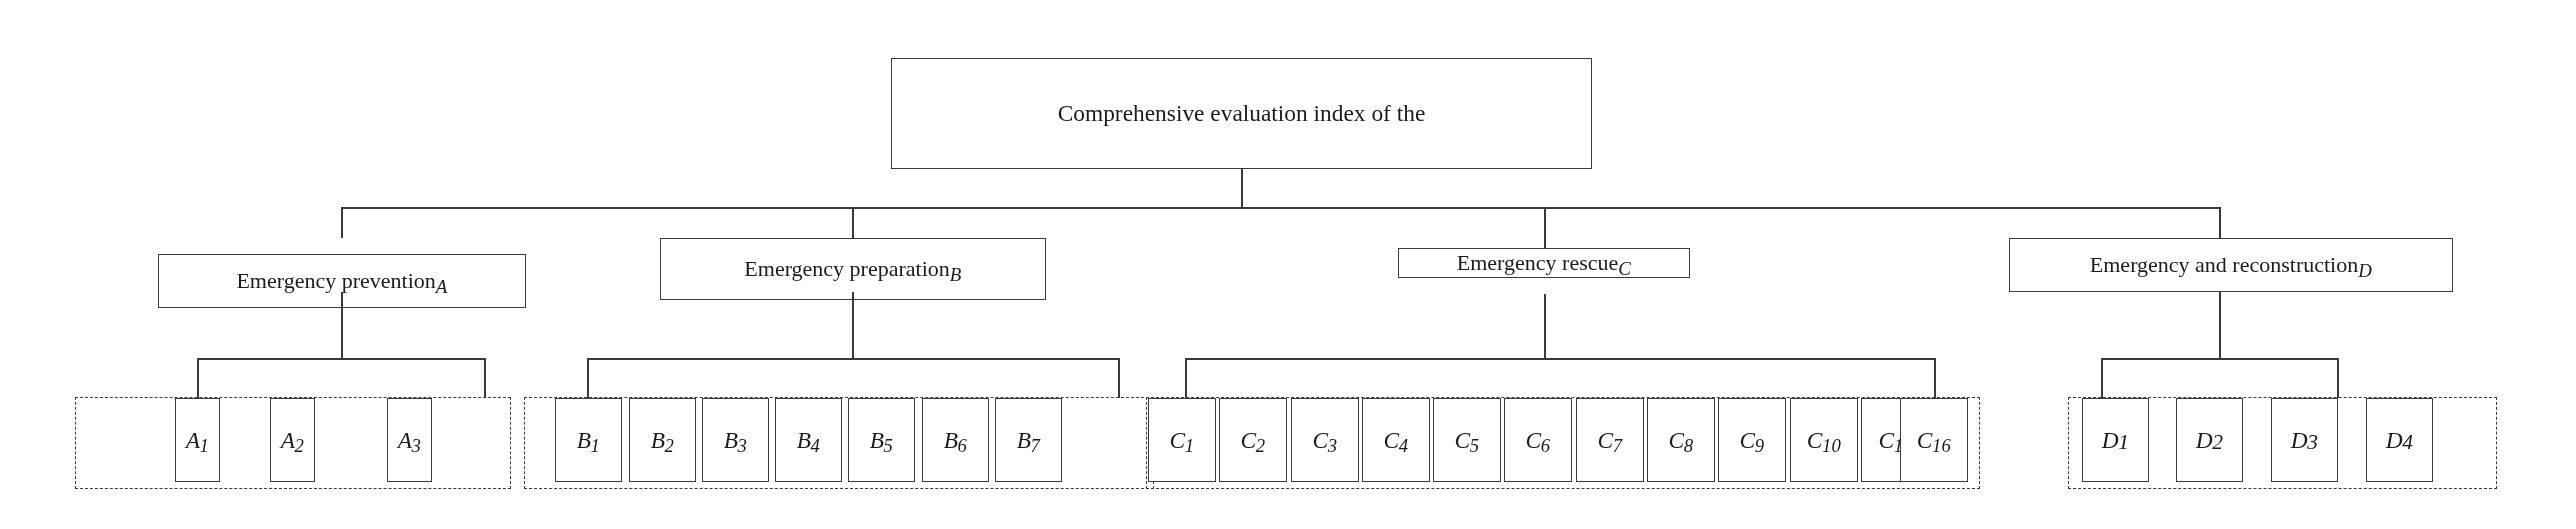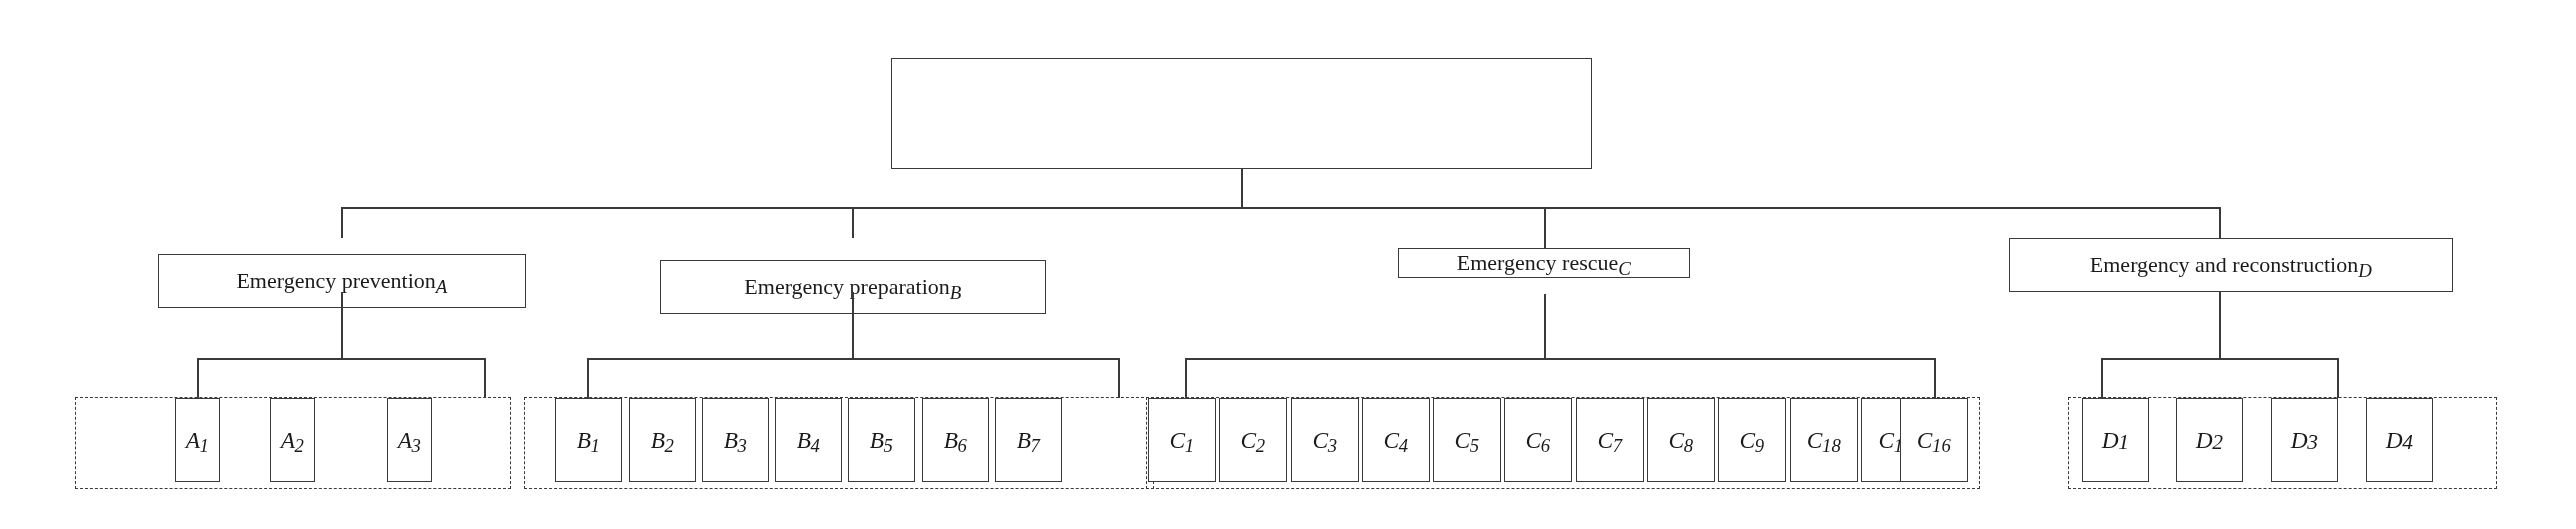--- a/index.html
+++ b/index.html
@@ -99,37 +99,38 @@
     top: 0.10em;
   }
 </style>
 </head>
 <body>
 
 <div id="stage">
 
   <div class="node root-node" style="left:891px; top:58px; width:701px; height:111px;">
     <div>
+      <span class="root-text">Comprehensive evaluation index of the</span>
     </div>
   </div>
 
   <div class="conn-v" style="left:1241px; top:169px; height:40px;"></div>
   <div class="conn-h" style="left:341px; top:207px; width:1880px;"></div>
 
   <div class="conn-v" style="left:341px; top:207px; height:31px;"></div>
   <div class="conn-v" style="left:852px; top:207px; height:31px;"></div>
   <div class="conn-v" style="left:1544px; top:207px; height:41px;"></div>
   <div class="conn-v" style="left:2219px; top:207px; height:31px;"></div>
 
   <div class="node lvl2-node" style="left:158px; top:238px; width:368px; height:54px;margin-top:16px;">
     <span>Emergency prevention</span>
       <span class="code">A</span>
   </div>
 
-  <div class="node lvl2-node" style="left:660px; top:238px; width:386px; height:54px;margin-top:22px;">
+  <div class="node lvl2-node" style="left:660px; top:238px; width:386px; height:62px;">
     <span>Emergency preparation </span>
       <span class="code">B</span>
   </div>
 
   <div class="node lvl2-node" style="left:1398px; top:248px; width:292px; height:30px;">
     <span>Emergency rescue</span>
       <span class="code">C</span>
   </div>
 
   <div class="node lvl2-node" style="left:2009px; top:238px; width:444px; height:54px;">
@@ -235,21 +236,21 @@
   <div class="leaf" style="left:1647px; top:398px; width:68px; height:84px;">
     <span class="base">C</span>
       <span class="sub">8</span>
   </div>
   <div class="leaf" style="left:1718px; top:398px; width:68px; height:84px;">
     <span class="base">C</span>
       <span class="sub">9</span>
   </div>
   <div class="leaf" style="left:1790px; top:398px; width:68px; height:84px;">
     <span class="base">C</span>
-      <span class="sub">18</span>
+      <span class="sub">10</span>
   </div>
   <div class="leaf" style="left:1861px; top:398px; width:68px; height:84px;">
     <span class="base">C</span>
       <span class="sub">11</span>
   </div>
   <div class="leaf" style="left:1900px; top:398px; width:68px; height:84px;">
     <span class="base">C</span>
       <span class="sub">16</span>
   </div>
 

